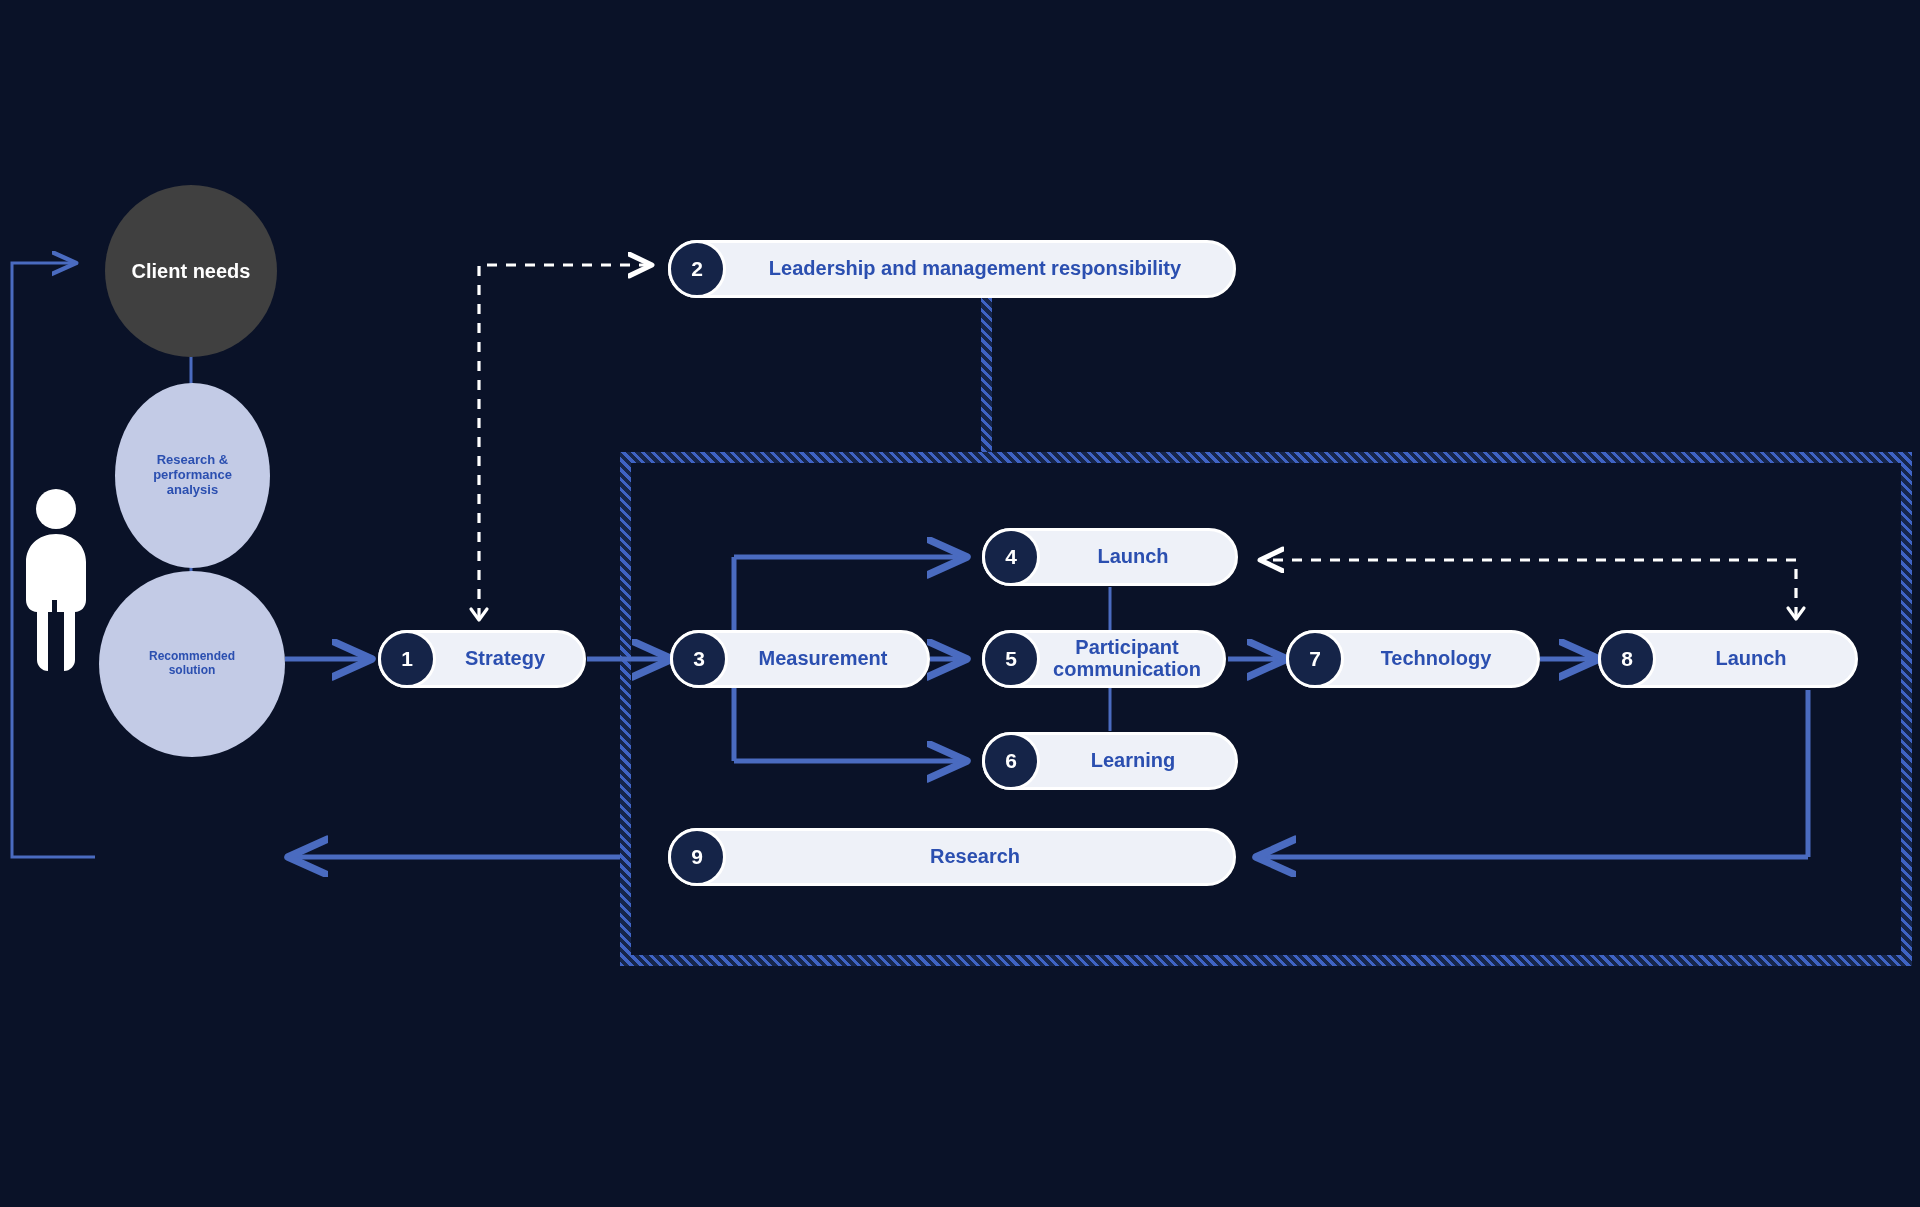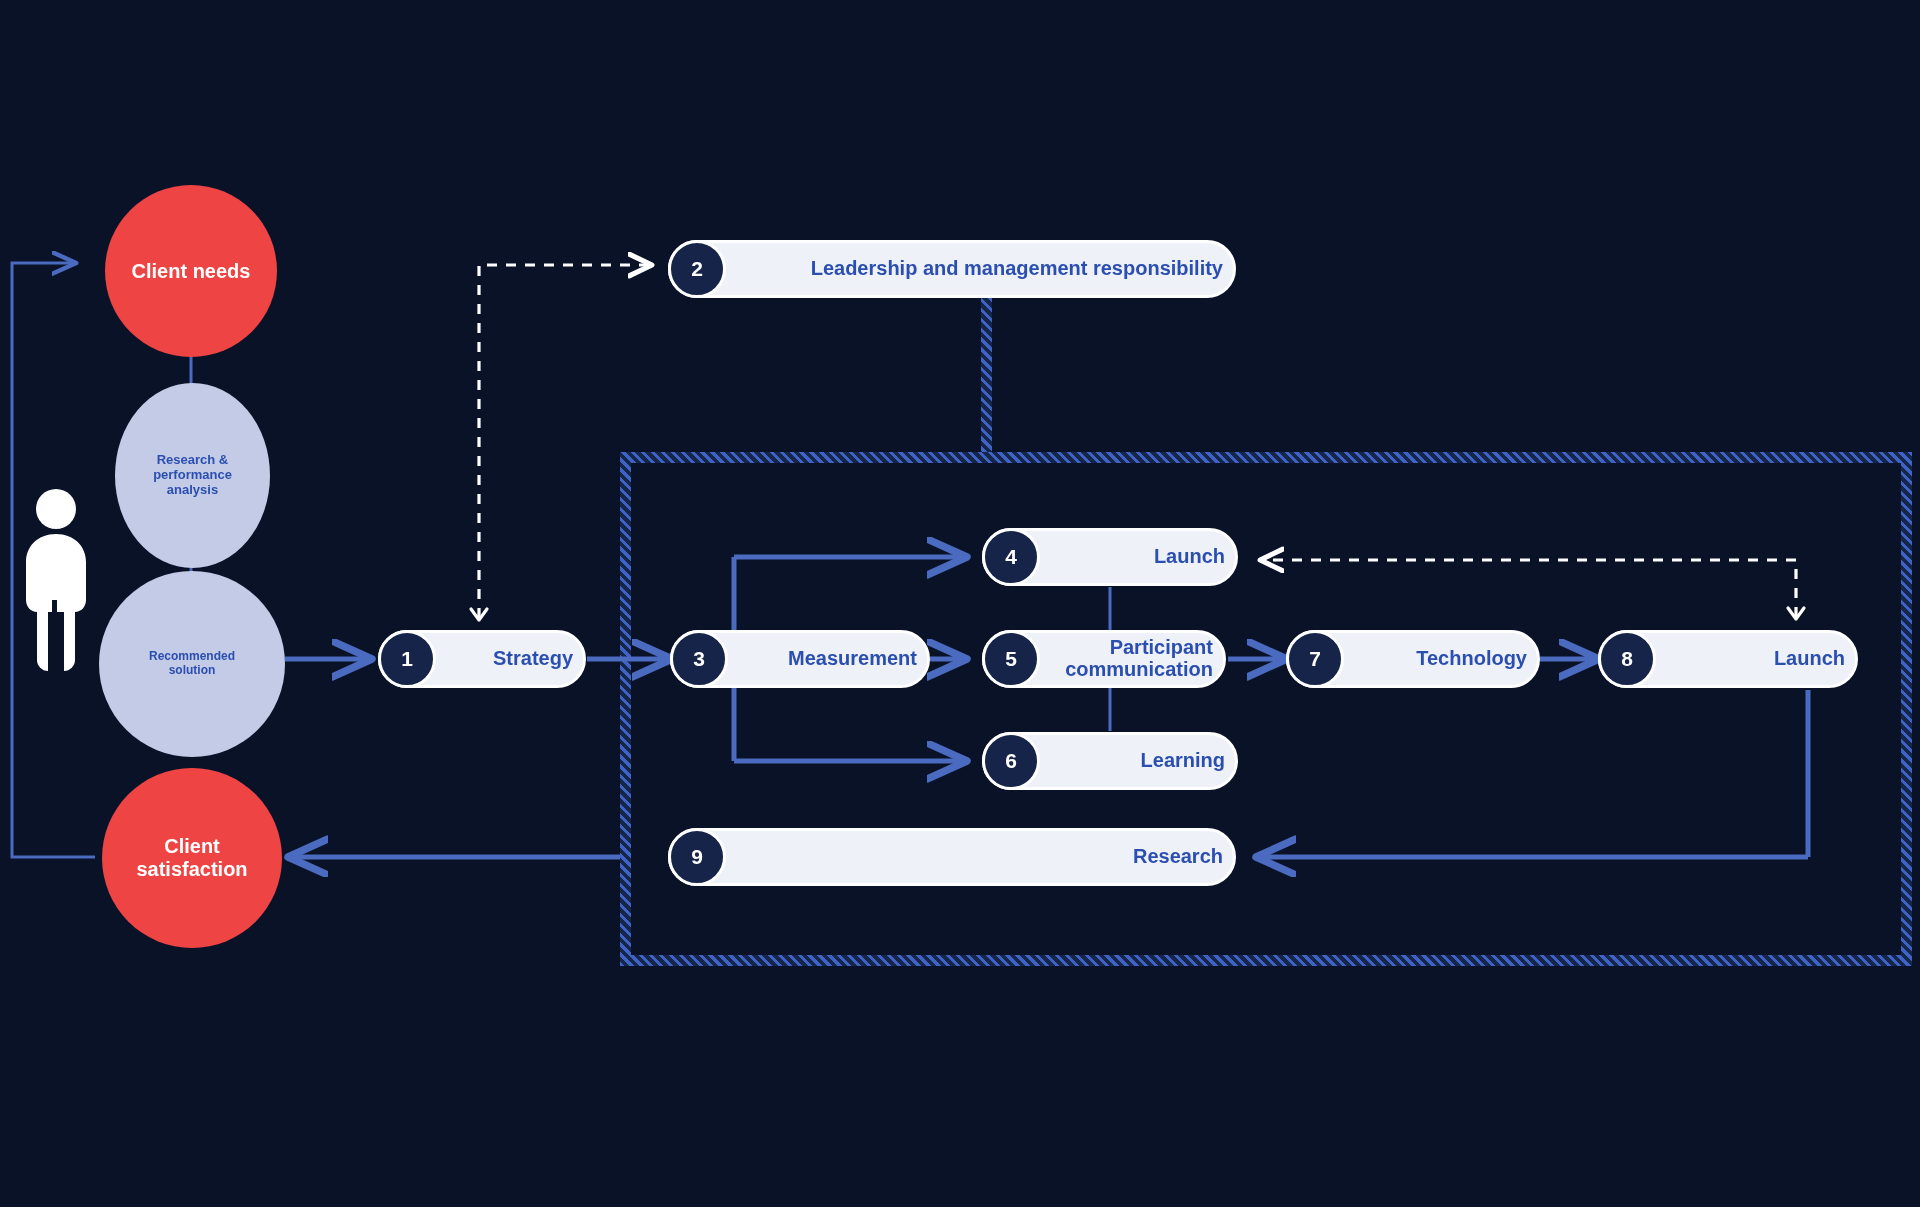--- a/index.html
+++ b/index.html
@@ -11,40 +11,40 @@
   #stage{position:absolute;left:0;top:0;width:1920px;height:1207px;background:#0a1228;}
 
   
   .circle{
     position:absolute;border-radius:50%;
     display:flex;align-items:center;justify-content:center;
     text-align:center;line-height:1.15;
     font-weight:bold;z-index:6;
   }
   .circle span{display:block;padding:0 8px;}
-  .c-dark{background:#ef4444;color:#ffffff;}
+  .c-dark{background:#404040;color:#ffffff;}
   .c-light{background:#c3cbe6;color:#2b4fb0;}
 
   
   .pill{
     position:absolute;height:58px;border-radius:29px;
     background:#eef1f8;border:3px solid #ffffff;
     display:flex;align-items:center;z-index:8;
     box-sizing:border-box;
   }
   .pill .num{
     position:absolute;left:-3px;top:-3px;
     width:58px;height:58px;border-radius:50%;
     background:#152448;border:3px solid #ffffff;
     color:#ffffff;font-weight:bold;font-size:21px;
     display:flex;align-items:center;justify-content:center;
     box-sizing:border-box;z-index:2;
   }
   .pill .plabel{
-    flex:1;text-align:right;color:#2b4fb0;
+    flex:1;text-align:center;color:#2b4fb0;
     font-weight:bold;font-size:20px;line-height:1.08;
     padding-left:56px;padding-right:10px;
     box-sizing:border-box;
   }
   .pill.wide .plabel{font-size:20px;}
 
   
   .hatchbox{
     position:absolute;z-index:2;box-sizing:border-box;
     border:11px solid transparent;
@@ -156,24 +156,20 @@
     <span style="white-space:pre-line;">Research &amp;
 performance
 analysis</span>
   </div>
 
   <div class="circle c-light" style="left:99px;top:571px;width:186px;height:186px;font-size:12px;">
     <span style="white-space:pre-line;">Recommended
 solution</span>
   </div>
 
-  <div class="circle c-dark" style="left:102px;top:768px;width:180px;height:180px;font-size:20px;">
-    <span style="white-space:pre-line;">Client
-satisfaction</span>
-  </div>
 
   <div class="pill wide" style="left:668px;top:240px;width:568px;">
     <div class="num">2</div>
     <div class="plabel">Leadership and management responsibility</div>
   </div>
 
   <div class="pill" style="left:378px;top:630px;width:208px;">
     <div class="num">1</div>
     <div class="plabel">Strategy</div>
   </div>

